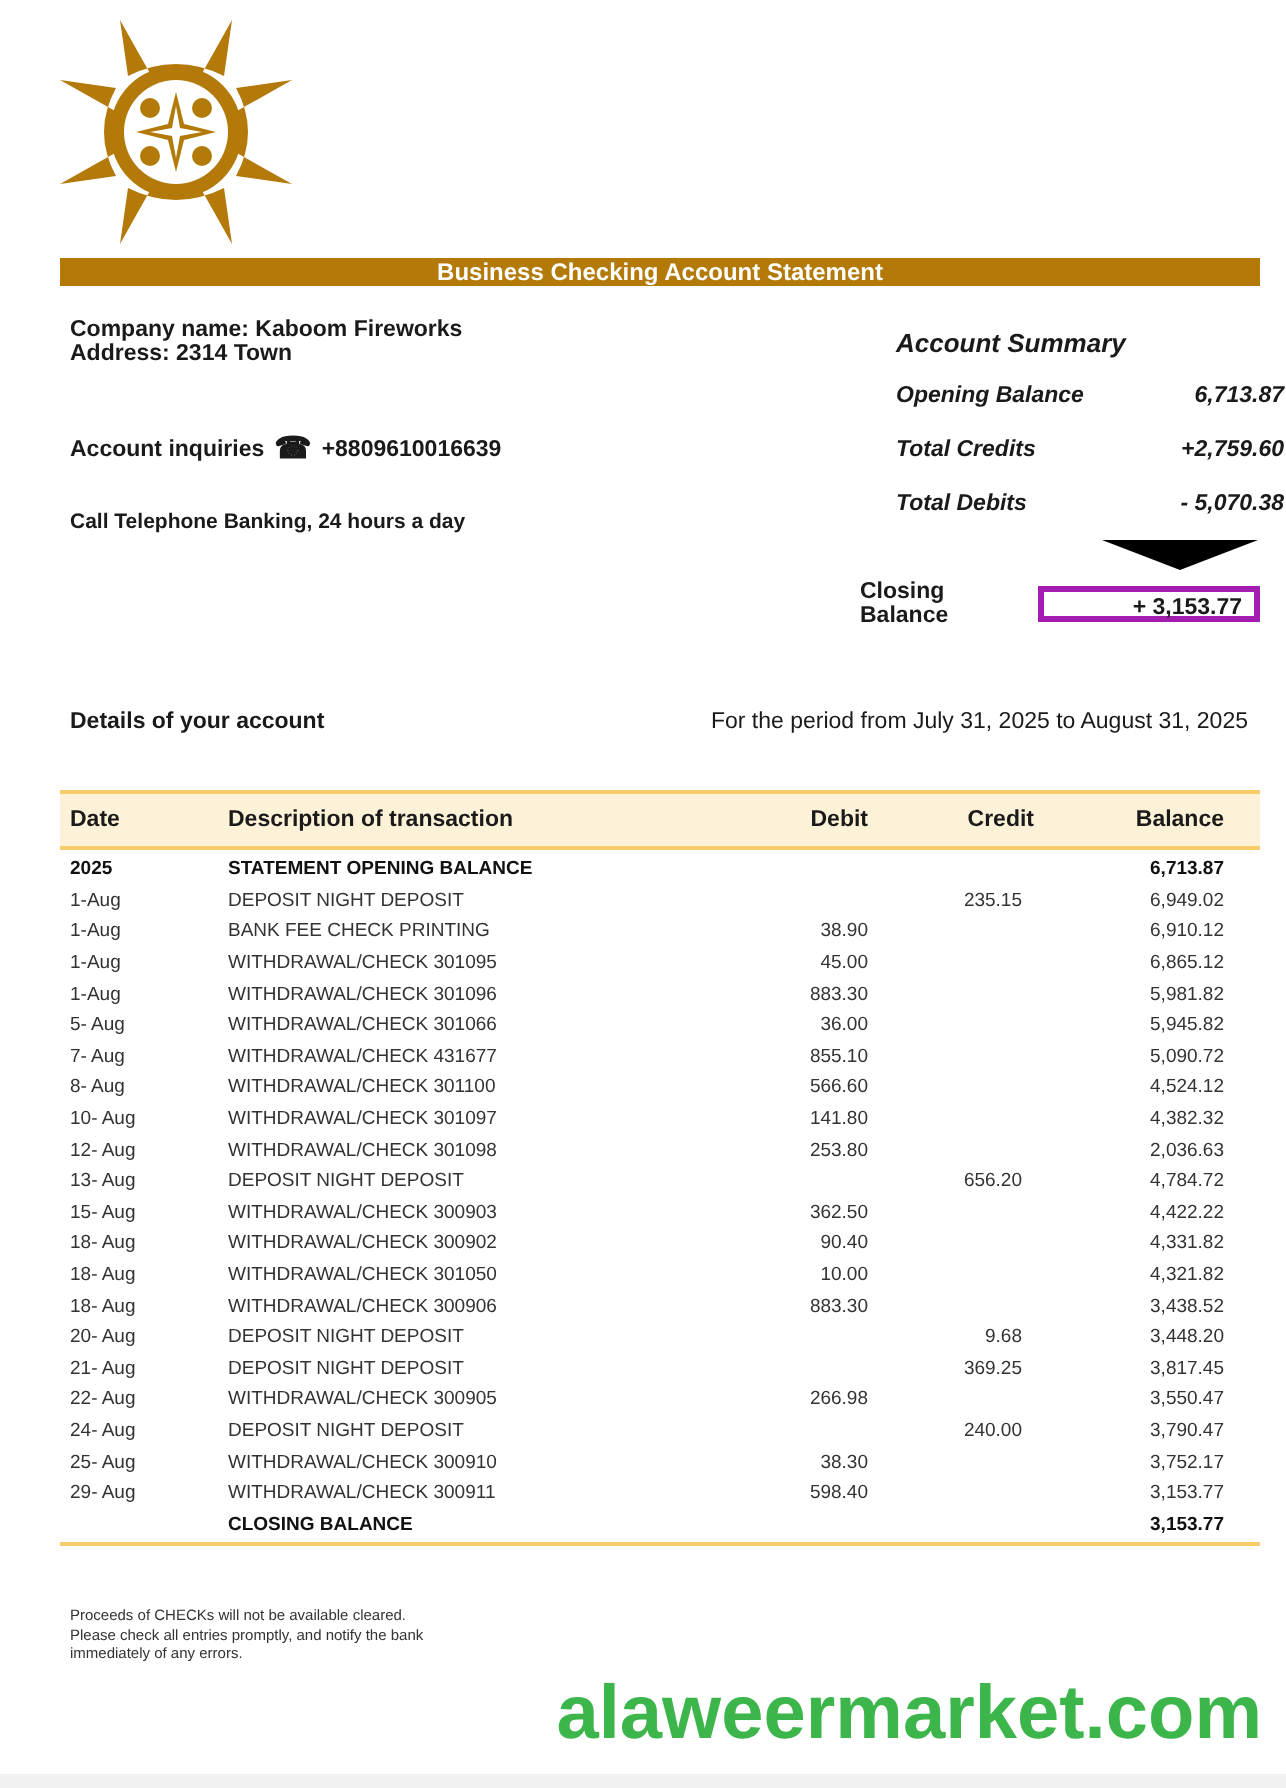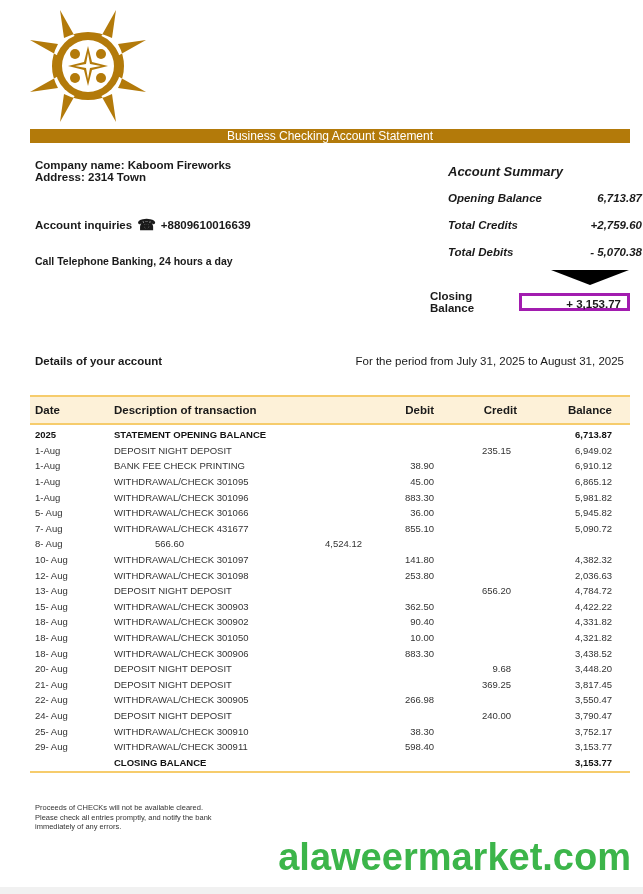--- a/index.html
+++ b/index.html
@@ -3,21 +3,21 @@
 <meta charset="utf-8">
 <style>
   * { box-sizing: border-box; margin: 0; padding: 0; }
   html, body { width: 643px; height: 894px; background: #ffffff; overflow: hidden; }
   body { font-family: "Liberation Sans", sans-serif; color: #1a1a1a; position: relative; }
 
   .logo { position: absolute; left: 28px; top: 8px; width: 120px; height: 116px; }
 
   .title-bar {
     position: absolute; left: 30px; top: 129px; width: 600px; height: 14px;
-    background: #b37a0a; color: #ffffff; font-weight: normal; font-size: 12px;
+    background: #b37a0a; color: #ffffff; font-weight: bold; font-size: 12px;
     text-align: center; line-height: 14px;
   }
 
   .company { position: absolute; left: 35px; top: 159px; font-size: 11.5px; font-weight: bold; line-height: 12px; }
   .inquiries { position: absolute; left: 35px; top: 219px; font-size: 11.5px; font-weight: bold; display: flex; align-items: center; gap: 5px; }
   .phone-icon { font-size: 15px; line-height: 12px; }
   .telebank { position: absolute; left: 35px; top: 255px; font-size: 10.5px; font-weight: bold; }
 
   .summary { position: absolute; left: 448px; top: 164px; width: 200px; font-style: italic; }
   .summary-title { font-size: 13px; font-weight: bold; margin-bottom: 13px; }
@@ -171,20 +171,21 @@
       </div>
       <div class="row">
         <span class="c-date">7- Aug</span>
         <span class="c-desc">WITHDRAWAL/CHECK 431677</span>
         <span class="c-debit">855.10</span>
         <span class="c-credit"></span>
         <span class="c-bal">5,090.72</span>
       </div>
       <div class="row">
         <span class="c-date">8- Aug</span>
+        <span class="c-desc">WITHDRAWAL/CHECK 301100</span>
         <span class="c-debit">566.60</span>
         <span class="c-credit"></span>
         <span class="c-bal">4,524.12</span>
       </div>
       <div class="row">
         <span class="c-date">10- Aug</span>
         <span class="c-desc">WITHDRAWAL/CHECK 301097</span>
         <span class="c-debit">141.80</span>
         <span class="c-credit"></span>
         <span class="c-bal">4,382.32</span>

